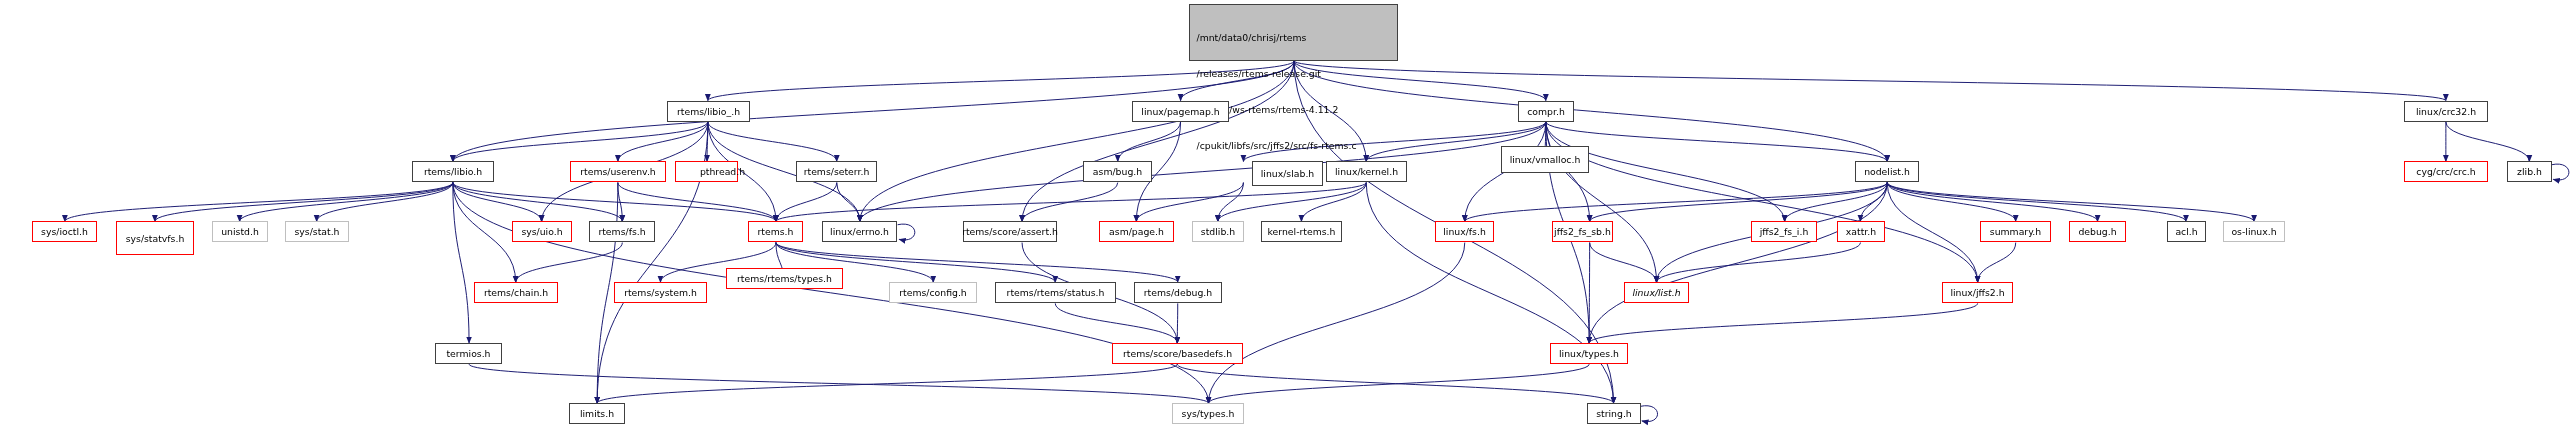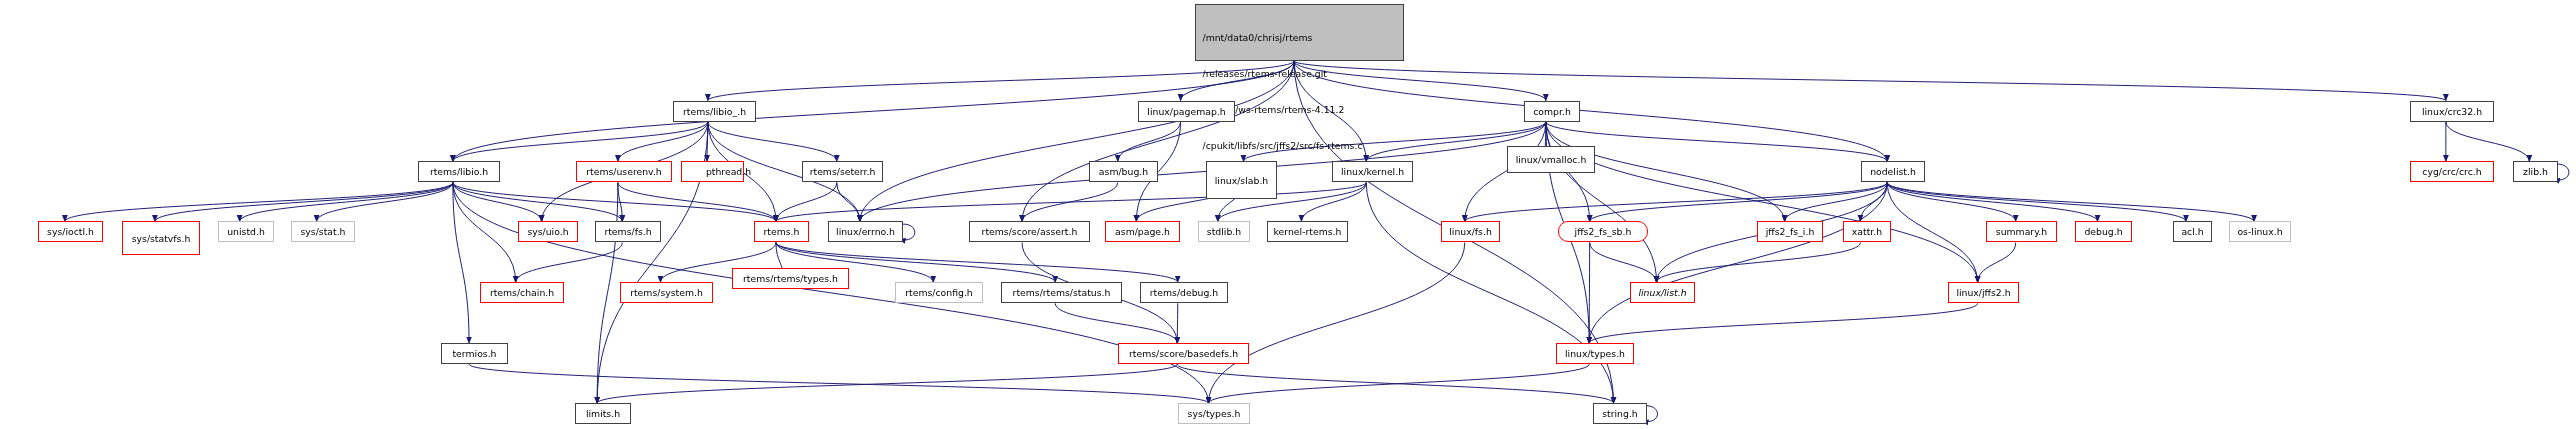--- a/index.html
+++ b/index.html
@@ -1,18 +1,18 @@
 <!DOCTYPE html>
 <html style="font-size:13px"><head>
 <meta charset="utf-8">
 <style>
   html, body { margin: 0; padding: 0; background: #ffffff; }
   body { width: 2576px; height: 430px; position: relative; overflow: hidden; font-family: "DejaVu Sans", sans-serif; }
   #graph { position: absolute; left: 0; top: 0; width: 2576px; height: 430px; }
-  .node { position: absolute; box-sizing: border-box; background: #ffffff; border: 1.2px solid #404040; display: flex; align-items: center; justify-content: center; font-size: 9.3px; color: #000000; white-space: nowrap; margin-left: 6px; }
+  .node { position: absolute; box-sizing: border-box; background: #ffffff; border: 1.2px solid #404040; display: flex; align-items: center; justify-content: center; font-size: 9.3px; color: #000000; white-space: nowrap; }
   .node.missing { border-color: #ff0000; }
   .node.external { border-color: #bfbfbf; }
   .node.root { background: #bfbfbf; border-color: #404040; display: block; padding: 3.2px 6.5px; font-size: 9.3px; line-height: 12px; text-align: left; white-space: pre; }
   .node.clickable { cursor: pointer; }
 </style>
 </head>
 <body>
 
 <svg id="graph" xmlns="http://www.w3.org/2000/svg" viewBox="0 0 3177 530" width="2576" height="430">
   <defs>
@@ -123,41 +123,41 @@
   <div class="node clickable" style="left:667px;top:101px;width:83px;height:21px;">rtems/libio_.h</div>
   <div class="node clickable" style="left:1132px;top:101px;width:97px;height:21px;">linux/pagemap.h</div>
   <div class="node clickable" style="left:1518px;top:101px;width:56px;height:21px;">compr.h</div>
   <div class="node clickable" style="left:2404px;top:101px;width:84px;height:21px;">linux/crc32.h</div>
 
   <div class="node clickable" style="left:412px;top:161px;width:82px;height:21px;">rtems/libio.h</div>
   <div class="node missing" style="left:570px;top:161px;width:96px;height:21px;">rtems/userenv.h</div>
   <div class="node missing" style="left:675px;top:161px;width:63px;height:21px;padding-left:32px;">pthread.h</div>
   <div class="node clickable" style="left:796px;top:161px;width:81px;height:21px;">rtems/seterr.h</div>
   <div class="node clickable" style="left:1083px;top:161px;width:69px;height:21px;">asm/bug.h</div>
-  <div class="node clickable" style="left:1200px;top:161px;width:71px;height:38px;">linux/slab.h</div>
+  <div class="node clickable" style="left:1252px;top:161px;width:71px;height:25px;">linux/slab.h</div>
   <div class="node clickable" style="left:1326px;top:161px;width:81px;height:21px;">linux/kernel.h</div>
   <div class="node clickable" style="left:1501px;top:146px;width:88px;height:27px;text-align:center;">linux/vmalloc.h</div>
   <div class="node clickable" style="left:1855px;top:161px;width:64px;height:21px;">nodelist.h</div>
   <div class="node missing" style="left:2404px;top:161px;width:84px;height:21px;">cyg/crc/crc.h</div>
   <div class="node clickable" style="left:2507px;top:161px;width:45px;height:21px;">zlib.h</div>
 
   <div class="node missing" style="left:32px;top:221px;width:65px;height:21px;">sys/ioctl.h</div>
   <div class="node missing" style="left:116px;top:221px;width:78px;height:34px;">sys/statvfs.h</div>
   <div class="node external" style="left:212px;top:221px;width:56px;height:21px;">unistd.h</div>
   <div class="node external" style="left:285px;top:221px;width:64px;height:21px;">sys/stat.h</div>
   <div class="node missing" style="left:512px;top:221px;width:60px;height:21px;">sys/uio.h</div>
   <div class="node clickable" style="left:589px;top:221px;width:66px;height:21px;">rtems/fs.h</div>
   <div class="node missing" style="left:748px;top:221px;width:55px;height:21px;">rtems.h</div>
   <div class="node clickable" style="left:822px;top:221px;width:75px;height:21px;">linux/errno.h</div>
-  <div class="node clickable" style="left:963px;top:221px;width:121px;height:21px;">rtems/score/assert.h</div>
+  <div class="node clickable" style="left:963px;top:221px;width:94px;height:21px;">rtems/score/assert.h</div>
   <div class="node missing" style="left:1099px;top:221px;width:75px;height:21px;">asm/page.h</div>
   <div class="node external" style="left:1192px;top:221px;width:52px;height:21px;">stdlib.h</div>
   <div class="node clickable" style="left:1261px;top:221px;width:81px;height:21px;">kernel-rtems.h</div>
   <div class="node missing" style="left:1435px;top:221px;width:59px;height:21px;">linux/fs.h</div>
-  <div class="node missing" style="left:1552px;top:221px;width:90px;height:21px;border-radius:10px;">jffs2_fs_sb.h</div>
+  <div class="node missing" style="left:1552px;top:221px;width:61px;height:21px;">jffs2_fs_sb.h</div>
   <div class="node missing" style="left:1751px;top:221px;width:66px;height:21px;">jffs2_fs_i.h</div>
   <div class="node missing" style="left:1837px;top:221px;width:48px;height:21px;">xattr.h</div>
   <div class="node missing" style="left:1980px;top:221px;width:71px;height:21px;">summary.h</div>
   <div class="node missing" style="left:2069px;top:221px;width:57px;height:21px;">debug.h</div>
   <div class="node clickable" style="left:2167px;top:221px;width:39px;height:21px;">acl.h</div>
   <div class="node external" style="left:2223px;top:221px;width:62px;height:21px;">os-linux.h</div>
 
   <div class="node missing" style="left:474px;top:282px;width:84px;height:21px;">rtems/chain.h</div>
   <div class="node missing" style="left:614px;top:282px;width:93px;height:21px;">rtems/system.h</div>
   <div class="node missing" style="left:726px;top:268px;width:117px;height:21px;">rtems/rtems/types.h</div>

